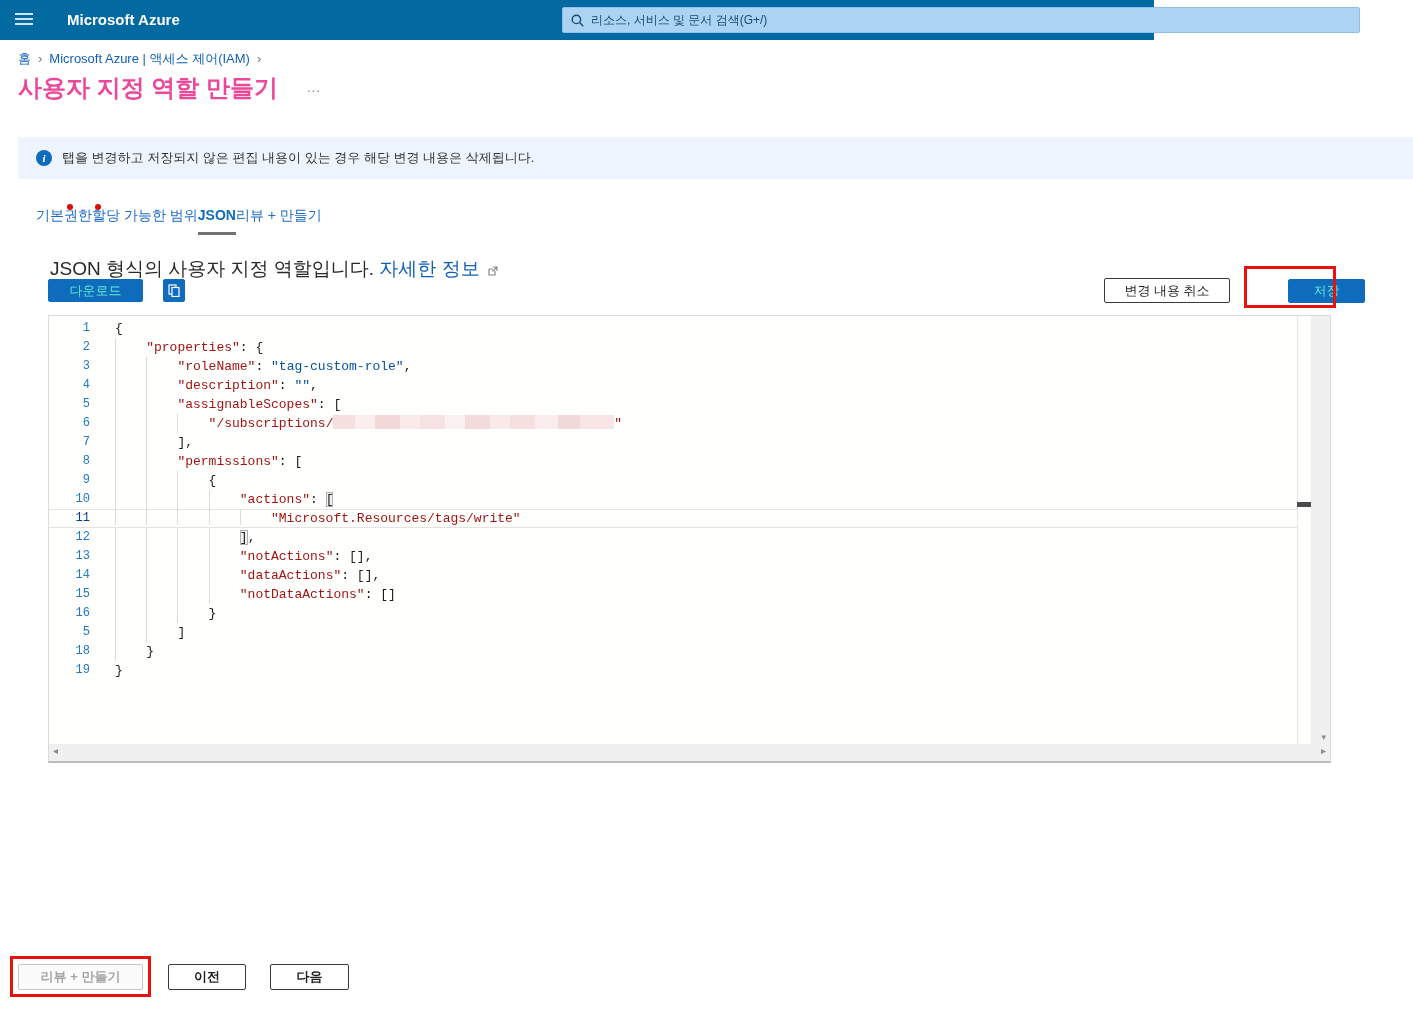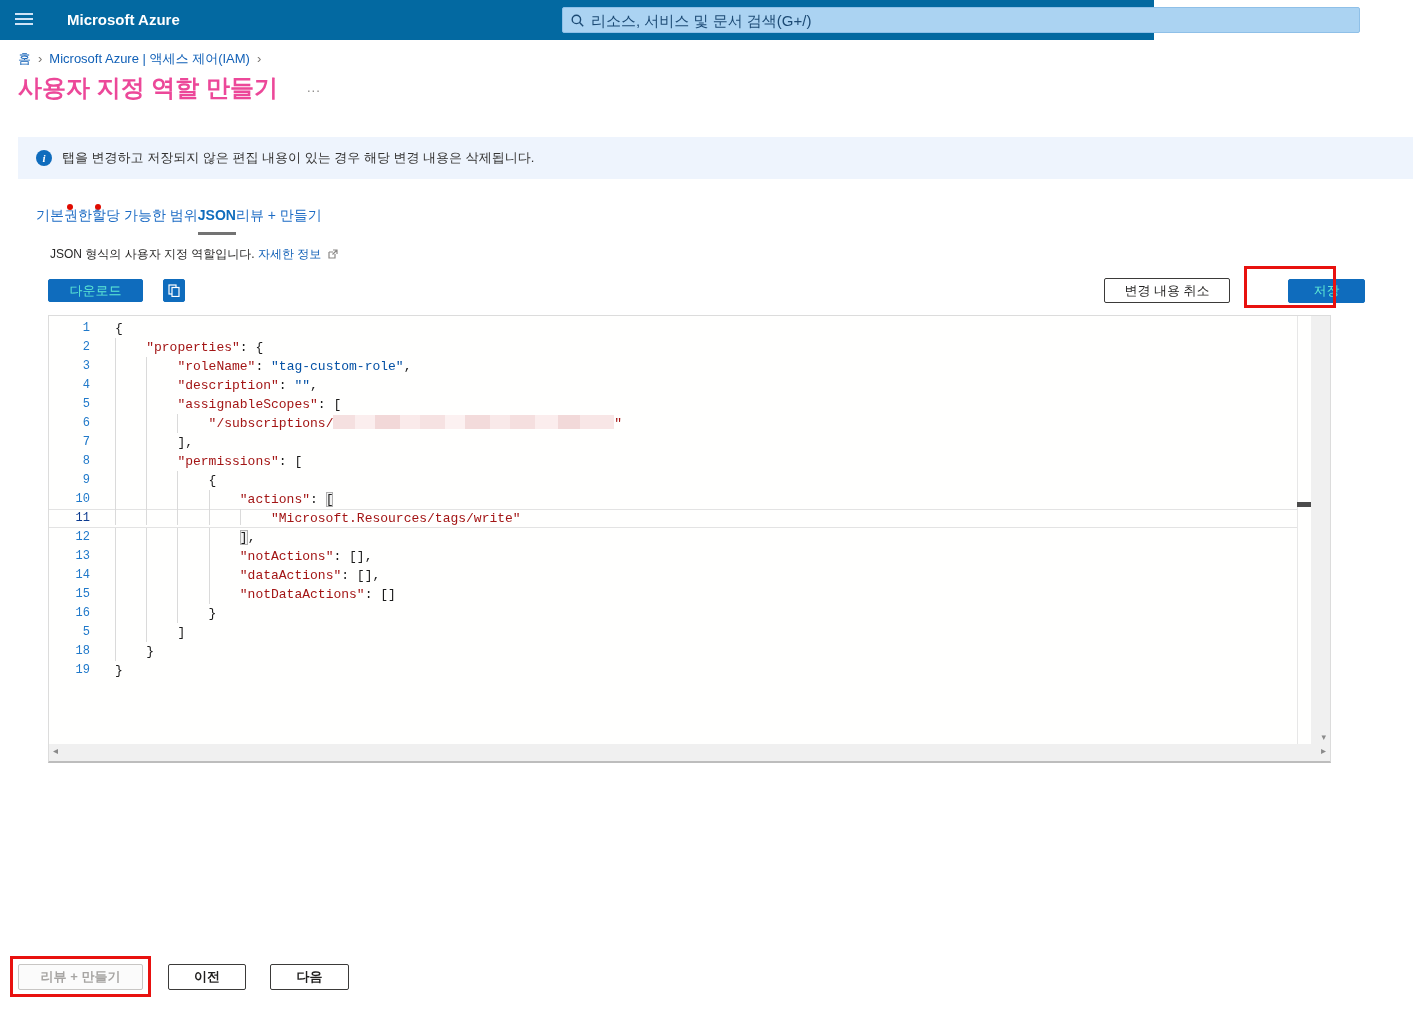--- a/index.html
+++ b/index.html
@@ -9,21 +9,21 @@
   
   .topbar { position:absolute; left:0; top:0; width:1154px; height:40px; background:#0369a1; }
   .hamb { position:absolute; left:15px; top:13px; width:18px; height:14px; cursor:pointer; }
   .hamb i { display:block; height:2px; margin-bottom:3px; background:#cfe3f6; }
   .brand { position:absolute; left:67px; top:0; line-height:40px; color:#fff; font-size:15px; font-weight:700; }
   .searchbox { position:absolute; left:562px; top:7px; width:798px; height:26px;
                background:#abd3f2; border:1px solid #8fc0e8; border-radius:2px;
                display:flex; align-items:center; padding:0 8px; }
   .searchbox svg { flex:0 0 auto; margin-right:7px; }
   .searchbox input { flex:1; border:none; outline:none; background:transparent;
-                     font-size:15px; color:#1c4a74; font-family:"Liberation Sans",sans-serif; }
+                     font-size:12px; color:#1c4a74; font-family:"Liberation Sans",sans-serif; }
   .searchbox input::placeholder { color:#1c4a74; opacity:1; }
 
   
   .breadcrumb { position:absolute; left:18px; top:50px; font-size:13px; color:#605e5c; }
   .breadcrumb a { color:#1160b7; text-decoration:none; cursor:pointer; }
   .bc-sep { color:#77736f; margin:0 7px; font-size:13px; }
   .page-title { position:absolute; left:18px; top:72px; font-size:24px; font-weight:700; color:#ec4899; }
   .title-more { position:absolute; left:307px; top:80px; color:#8a8886; font-size:13px; letter-spacing:1px; cursor:pointer; }
 
   
@@ -34,21 +34,21 @@
                flex:0 0 auto; margin-right:10px; font-family:"Liberation Serif",serif; }
   .banner-text { font-size:13px; color:#323130; }
 
   
   .tabs { position:absolute; left:36px; top:207px; display:flex; font-size:14px; }
   .tab { position:relative; color:#1c6bc4; padding-bottom:9px; cursor:pointer; }
   .tab.active { font-weight:700; color:#0f6cbd; border-bottom:3px solid #737373;text-align:right; }
   .tab .dot { position:absolute; top:-3px; right:-9px; width:6px; height:6px; border-radius:50%; background:#e00b00; }
 
   
-  .desc { position:absolute; left:50px; top:246px; font-size:12px; color:#292827;text-align:center; }
+  .desc { position:absolute; left:50px; top:256px; font-size:19px; color:#292827;text-align:center; }
   .desc a { color:#1160b7; text-decoration:none; cursor:pointer; }
   .ext-icon { display:inline-block; margin-left:3px; vertical-align:-1px; }
 
   
   .btn { position:absolute; display:flex; align-items:center; justify-content:center;
          font-size:13px; border-radius:2px; cursor:pointer; }
   .btn-primary { background:#0f6cbd; color:#5eead4; border:1px solid #0f6cbd; }
   .btn-outline { background:#fff; color:#201f1e; border:1px solid #3b3a39; }
   .btn-download { left:48px; top:279px; width:95px; height:23px; }
   .btn-copy { left:163px; top:279px; width:22px; height:23px; }

